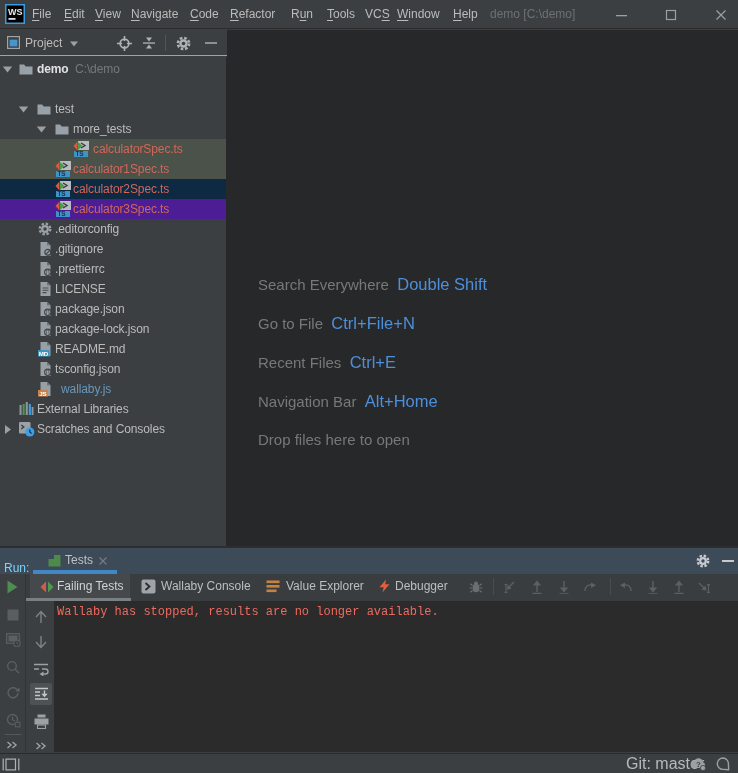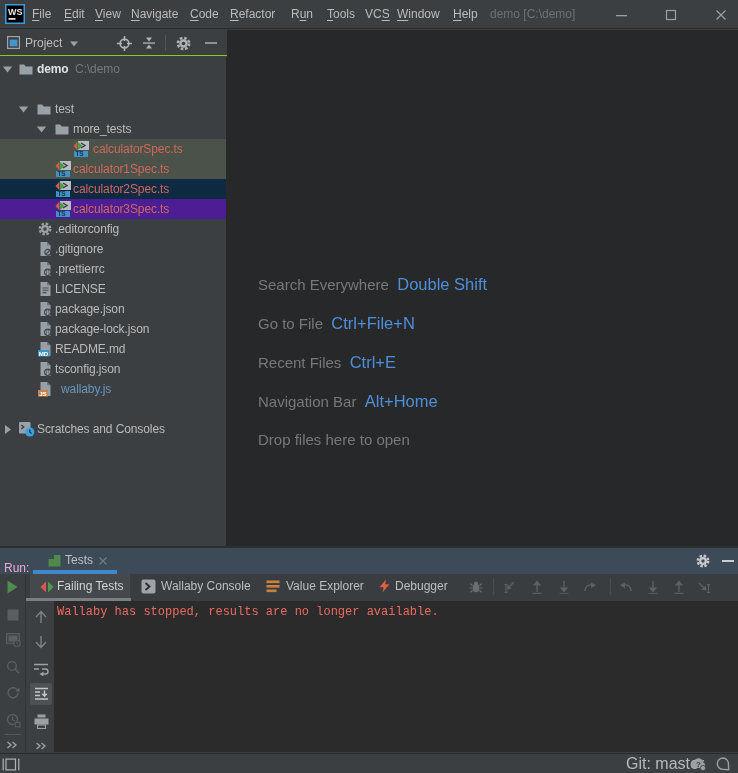--- a/index.html
+++ b/index.html
@@ -259,20 +259,30 @@
   <div class="row" style="top:322px;">
     <svg width="16" height="16" style="left:37px;top:2px;" viewBox="0 0 16 16">
       <path d="M3.5 1 H10 L13.5 4.5 V15 H3.5 z" fill="#98A0A6"></path>
       <path d="M10 1 L10 4.5 H13.5 z" fill="#6E757B"></path>
       <rect x="1" y="9" width="10" height="6.5" fill="#C9824A"></rect>
       <text x="2.2" y="14.6" font-size="6.2" font-weight="bold" fill="#FFFFFF" font-family="Liberation Sans">JS</text>
     </svg>
     <span class="t" style="left:61px;color:#6897BB;">wallaby.js</span>
   </div>
 
+  <div class="row" style="top:342px;">
+    <svg width="16" height="16" style="left:18px;top:2px;" viewBox="0 0 16 16">
+      <rect x="1.5" y="4" width="2.1" height="10" fill="#8F969B"></rect>
+      <rect x="4.6" y="3" width="2.1" height="11" fill="#559159"></rect>
+      <rect x="7.7" y="1" width="2.1" height="13" fill="#8F969B"></rect>
+      <rect x="10.8" y="3" width="2.1" height="11" fill="#3BA0E8"></rect>
+      <rect x="13.6" y="6" width="1.9" height="8" fill="#8F969B"></rect>
+    </svg>
+    <span class="t" style="left:37px;">External Libraries</span>
+  </div>
 
   <div class="row" style="top:362px;">
     <svg width="11" height="11" style="left:2px;top:5px;" viewBox="0 0 11 11">
         <polygon points="3,1 9,5.5 3,10" fill="#9B9FA3"></polygon>
       </svg>
     <svg width="17" height="16" style="left:18px;top:2px;" viewBox="0 0 17 16">
       <rect x="1" y="1" width="11.5" height="11.5" rx="1" fill="#9AA1A7"></rect>
       <path d="M3.2 4 L5.8 6 L3.2 8" fill="none" stroke="#3C3F41" stroke-width="1.4"></path>
       <circle cx="11.8" cy="11" r="4.6" fill="#3BA0E8"></circle>
       <path d="M11.8 8.4 V11 L13.6 12.4" fill="none" stroke="#17324C" stroke-width="1.3"></path>
@@ -282,21 +292,21 @@
 </div>
 <div id="editor">
   <div class="hint" style="top:244px;">Search Everywhere&nbsp; <b>Double Shift</b></div>
   <div class="hint" style="top:283px;">Go to File&nbsp; <b>Ctrl+File+N</b></div>
   <div class="hint" style="top:322px;">Recent Files&nbsp; <b>Ctrl+E</b></div>
   <div class="hint" style="top:361px;">Navigation Bar&nbsp; <b>Alt+Home</b></div>
   <div class="hint" style="top:400px;">Drop files here to open</div>
 </div>
 <div id="bottomborder" class="abs" style="left:0;top:546px;width:738px;height:2px;background:#2B2D2F;"></div>
 <div id="runhead">
-  <span class="t" style="left:4px;top:8px;height:25px;line-height:25px;font-size:12px;color:#f9a8d4;">Run:</span>
+  <span class="t" style="left:4px;top:8px;height:25px;line-height:25px;font-size:12px;color:#7dd3fc;">Run:</span>
   <svg width="13" height="13" style="left:48px;top:6px;" viewBox="0 0 13 13">
     <rect x="0.5" y="5" width="5.5" height="7.5" fill="#4F8A4C"></rect>
     <rect x="6" y="1" width="6.5" height="11.5" fill="#4F8A4C"></rect>
   </svg>
   <span class="t" style="left:65px;top:0;height:25px;line-height:25px;font-size:12px;color:#BCC0C3;">Tests</span>
   <svg width="10" height="10" style="left:98px;top:8px;" viewBox="0 0 10 10">
       <path d="M1.5 1.5 L8.5 8.5 M8.5 1.5 L1.5 8.5" stroke="#767C81" stroke-width="1.2"></path>
     </svg>
   <div class="abs" style="left:33px;top:22px;width:84px;height:4px;background:#3F87C6;"></div>
   <svg width="14" height="14" style="left:696px;top:6px;" viewBox="0 0 15 15">

